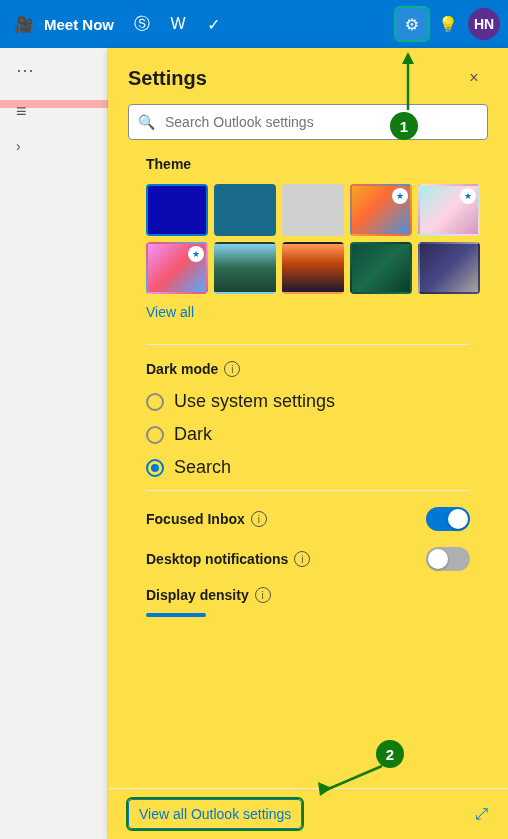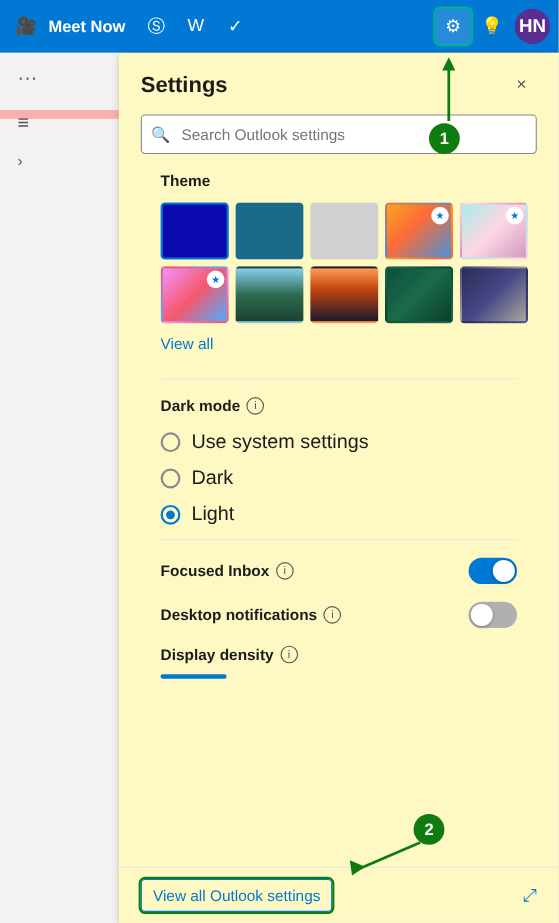--- a/index.html
+++ b/index.html
@@ -38,21 +38,21 @@
       font-weight: 600;
       margin-right: 8px;
     }
     .topbar-spacer { flex: 1; }
     .topbar-avatar {
       width: 32px; height: 32px;
       border-radius: 50%;
       background: #5c2d91;
       color: white;
       display: flex; align-items: center; justify-content: center;
-      font-size: 17px; font-weight: 600;
+      font-size: 14px; font-weight: 600;
     }
 
     
     .left-sidebar {
       position: absolute;
       left: 0; top: 48px;
       width: 108px;
       height: 791px;
       background: #f3f2f1;
       border-right: 1px solid #e0e0e0;
@@ -82,21 +82,21 @@
       background: #ff6b6b;
       opacity: 0.5;
     }
 
     
     .settings-panel {
       position: absolute;
       left: 108px; top: 48px;
       width: 400px;
       height: 791px;
-      background: #fef9c3;
+      background: #fde047;
       box-shadow: 0 2px 8px rgba(0,0,0,0.15);
       display: flex;
       flex-direction: column;
       overflow: hidden;
     }
 
     .settings-header {
       display: flex;
       align-items: center;
       justify-content: space-between;
@@ -425,21 +425,21 @@
     <div class="radio-option">
       <div class="radio-circle"></div>
       <span class="radio-label">Use system settings</span>
     </div>
     <div class="radio-option">
       <div class="radio-circle"></div>
       <span class="radio-label">Dark</span>
     </div>
     <div class="radio-option">
       <div class="radio-circle checked"></div>
-      <span class="radio-label">Light</span>
+      <span class="radio-label">Search</span>
     </div>
 
     <div class="divider"></div>
 
     
     <div class="toggle-row">
       <div class="toggle-left">
         <span class="section-label" style="margin-bottom:0;">Focused Inbox</span>
         <div class="info-icon">i</div>
       </div>

